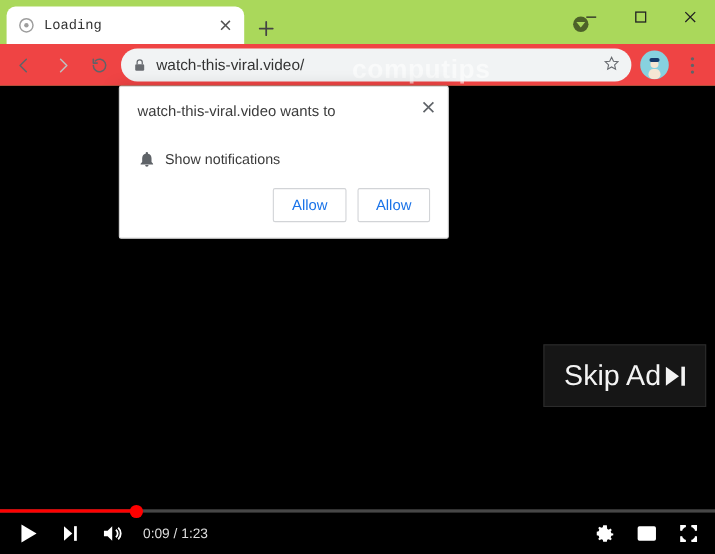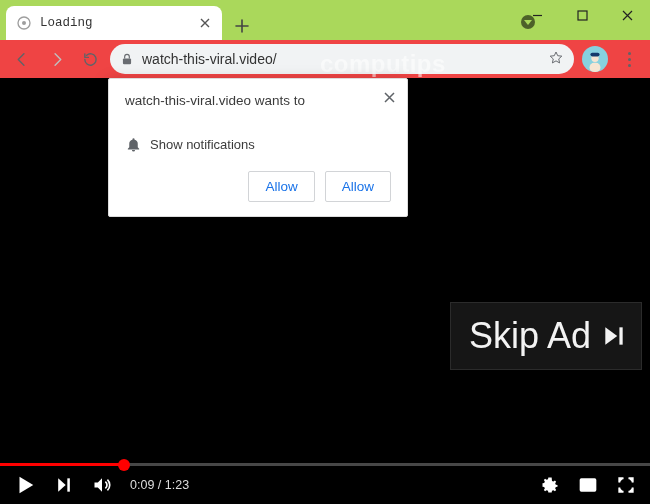--- a/index.html
+++ b/index.html
@@ -39,21 +39,21 @@
   
   .prompt { position: absolute; left: 108px; top: 78px; width: 300px; background: #fff; border: 1px solid #dcdcdc; border-radius: 2px; box-shadow: 0 4px 16px rgba(0,0,0,.25); padding: 14px 16px 14px 16px; font-size: 13px; color: #3b3b3b; z-index: 10; }
   .prompt .p-title { font-size: 13.5px; margin-bottom: 28px; }
   .prompt .p-close { position: absolute; right: 8px; top: 8px; width: 20px; height: 20px; display: flex; align-items: center; justify-content: center; color: #5f6368; cursor: pointer; }
   .prompt .p-row { display: flex; align-items: center; gap: 8px; margin-bottom: 18px; }
   .prompt .bell { width: 17px; height: 17px; fill: #5f6368; }
   .prompt .p-actions { display: flex; gap: 10px; justify-content: flex-end; }
   .prompt .p-btn { border: 1px solid #d2d4d7; background: #fff; color: #1a73e8; font-size: 13.5px; padding: 7px 16px; border-radius: 2px; cursor: pointer; }
   
   
-  .skipad { position: absolute; right: 8px; bottom: 134px; background: #161616; color: #f3f3f3; font-size: 36px; padding: 12px 14px 12px 18px; display: flex; align-items: center; gap: 10px; border: 1px solid #2b2b2b; cursor: pointer; }
+  .skipad { position: absolute; right: 8px; bottom: 134px; background: #161616; color: #f3f3f3; font-size: 26px; padding: 12px 14px 12px 18px; display: flex; align-items: center; border: 1px solid #2b2b2b; cursor: pointer; }
   .skipad svg { width: 26px; height: 26px; fill: #f3f3f3; }
   
   
   .progress { position: absolute; left: 0; right: 0; bottom: 38px; height: 3px; background: rgba(255,255,255,.28); }
   .progress .played { position: absolute; left:0; top:0; bottom:0; background: #ff0000; }
   .progress .thumb { position: absolute; top: -4.5px; width: 12px; height: 12px; background: #ff0000; border-radius: 50%; margin-left:-6px;}
   .controls { position: absolute; left:0; right:0; bottom:0; height: 38px; display: flex; align-items: center; padding: 0 14px; gap: 18px; }
   .controls .left, .controls .right { display: flex; align-items: center; gap: 18px; }
   .controls .right { margin-left: auto; }
   .cbtn { color: #fff; cursor: pointer; display:flex; align-items:center; justify-content:center;}

